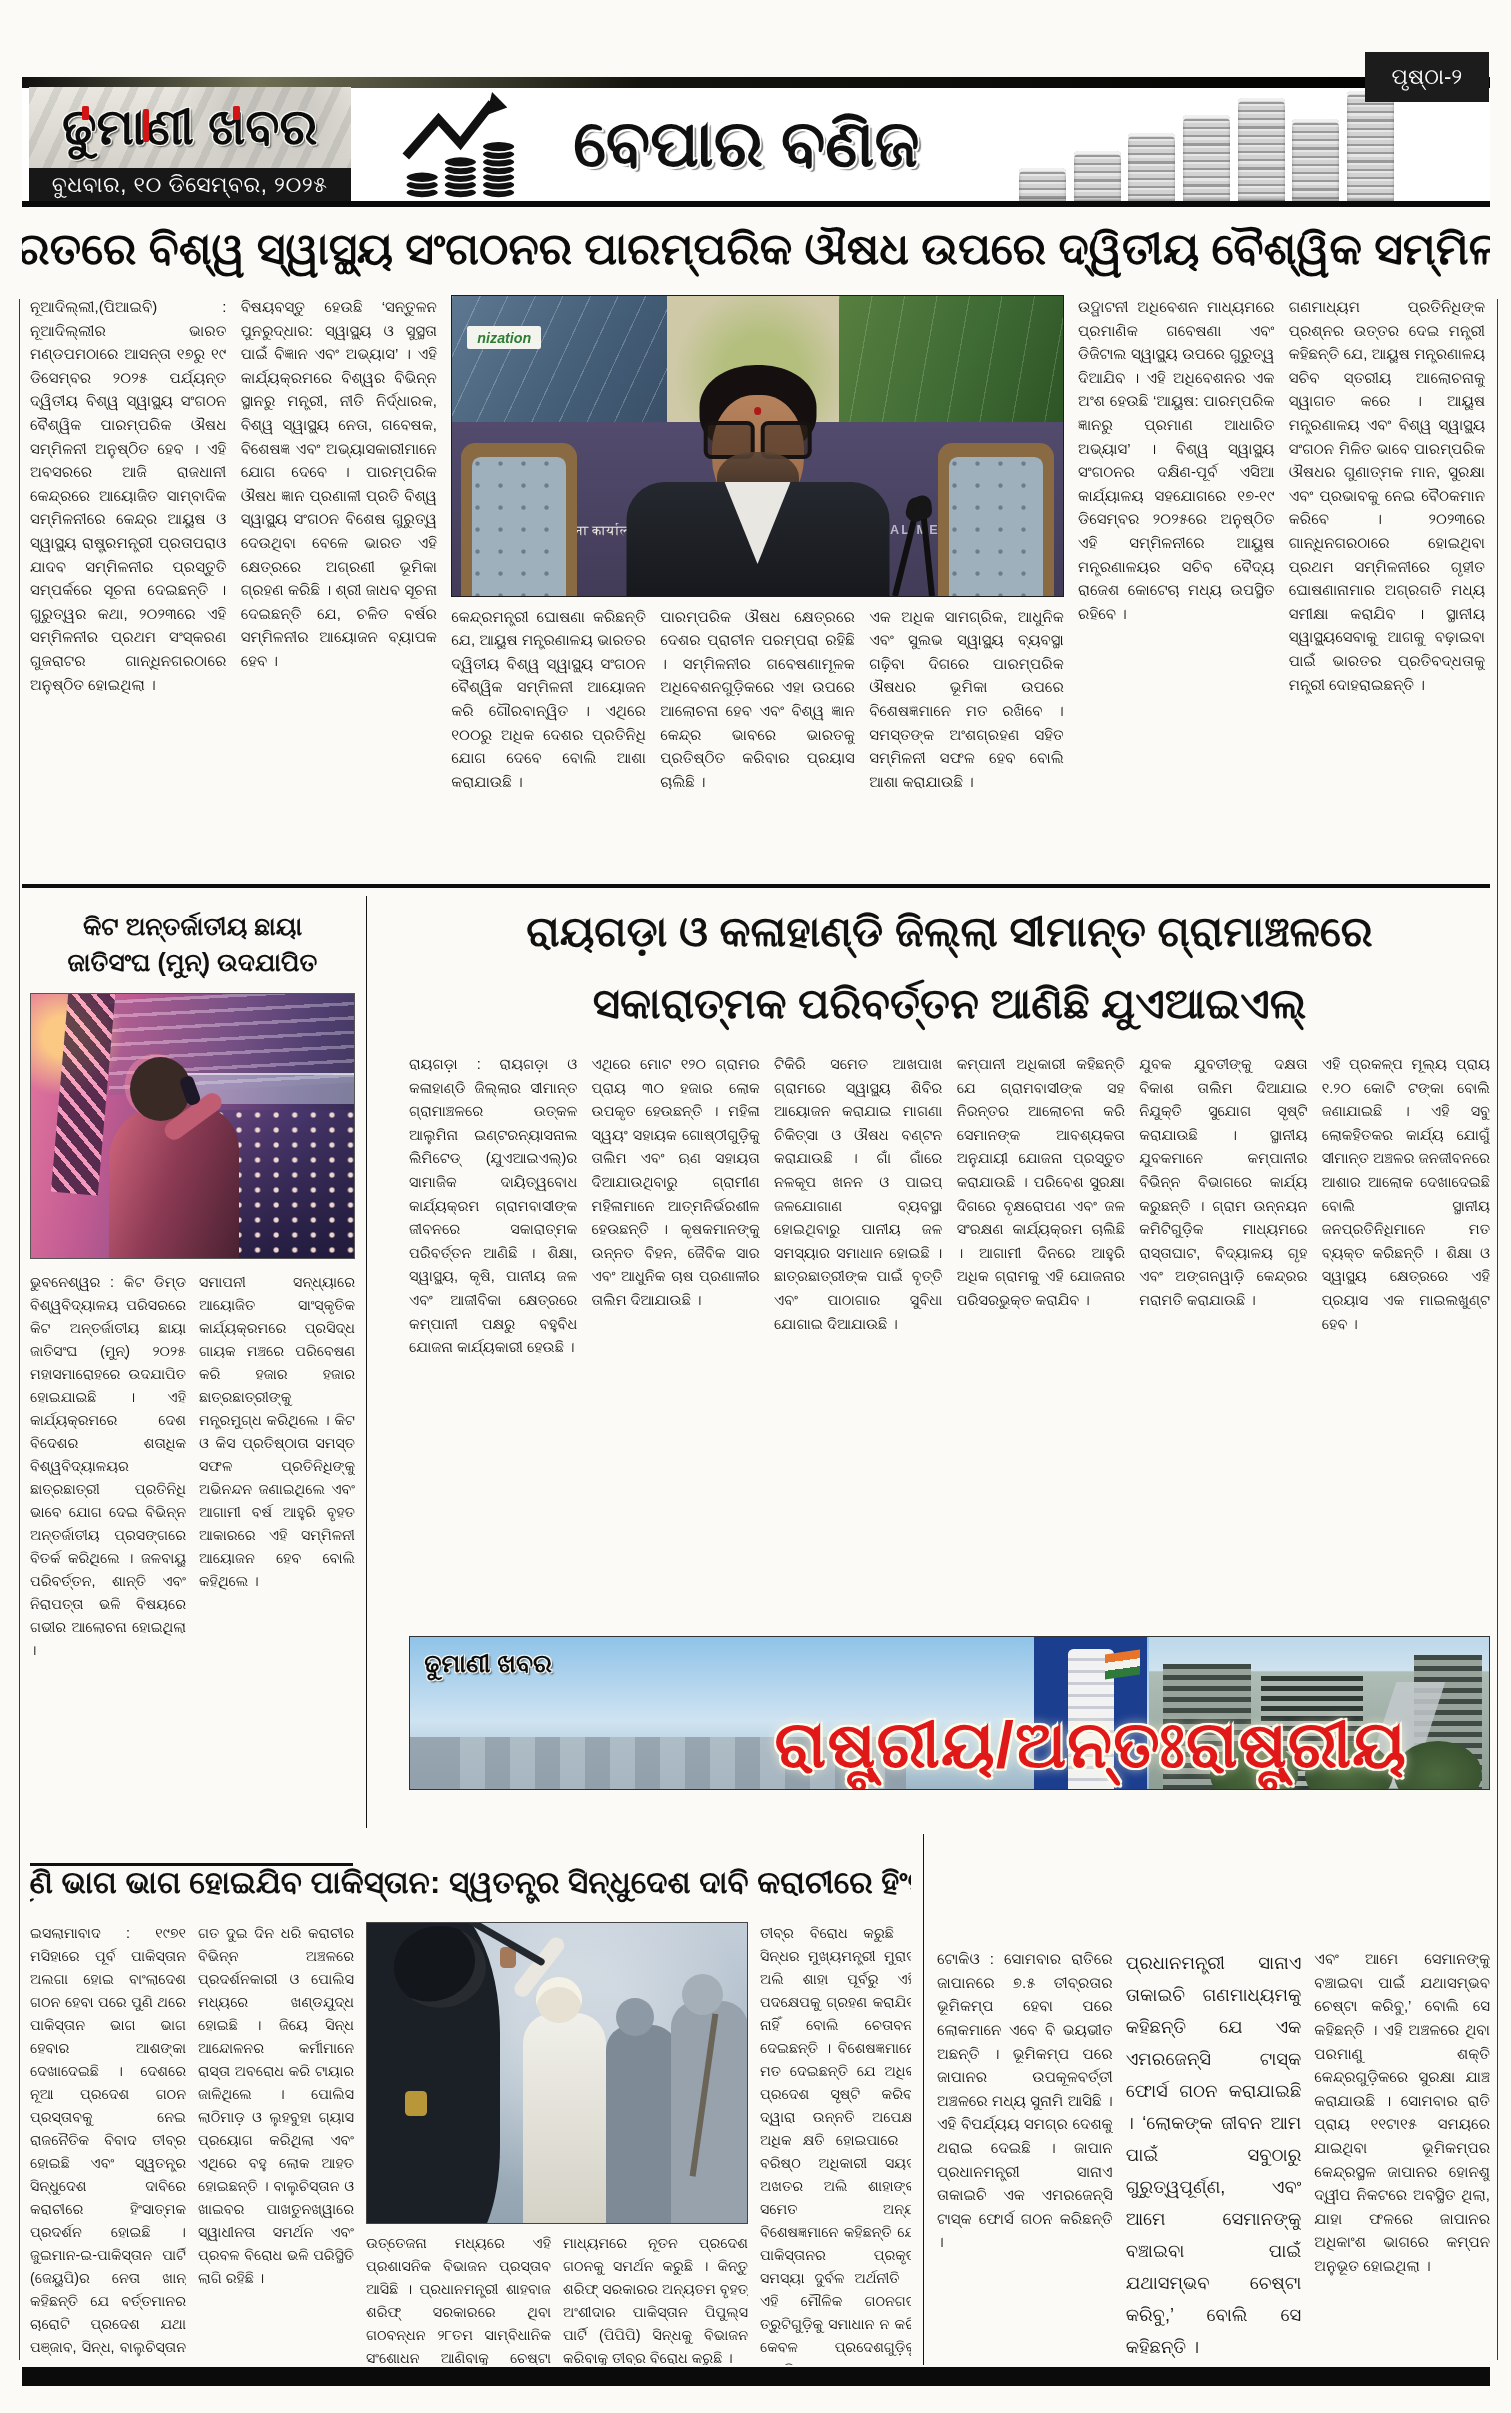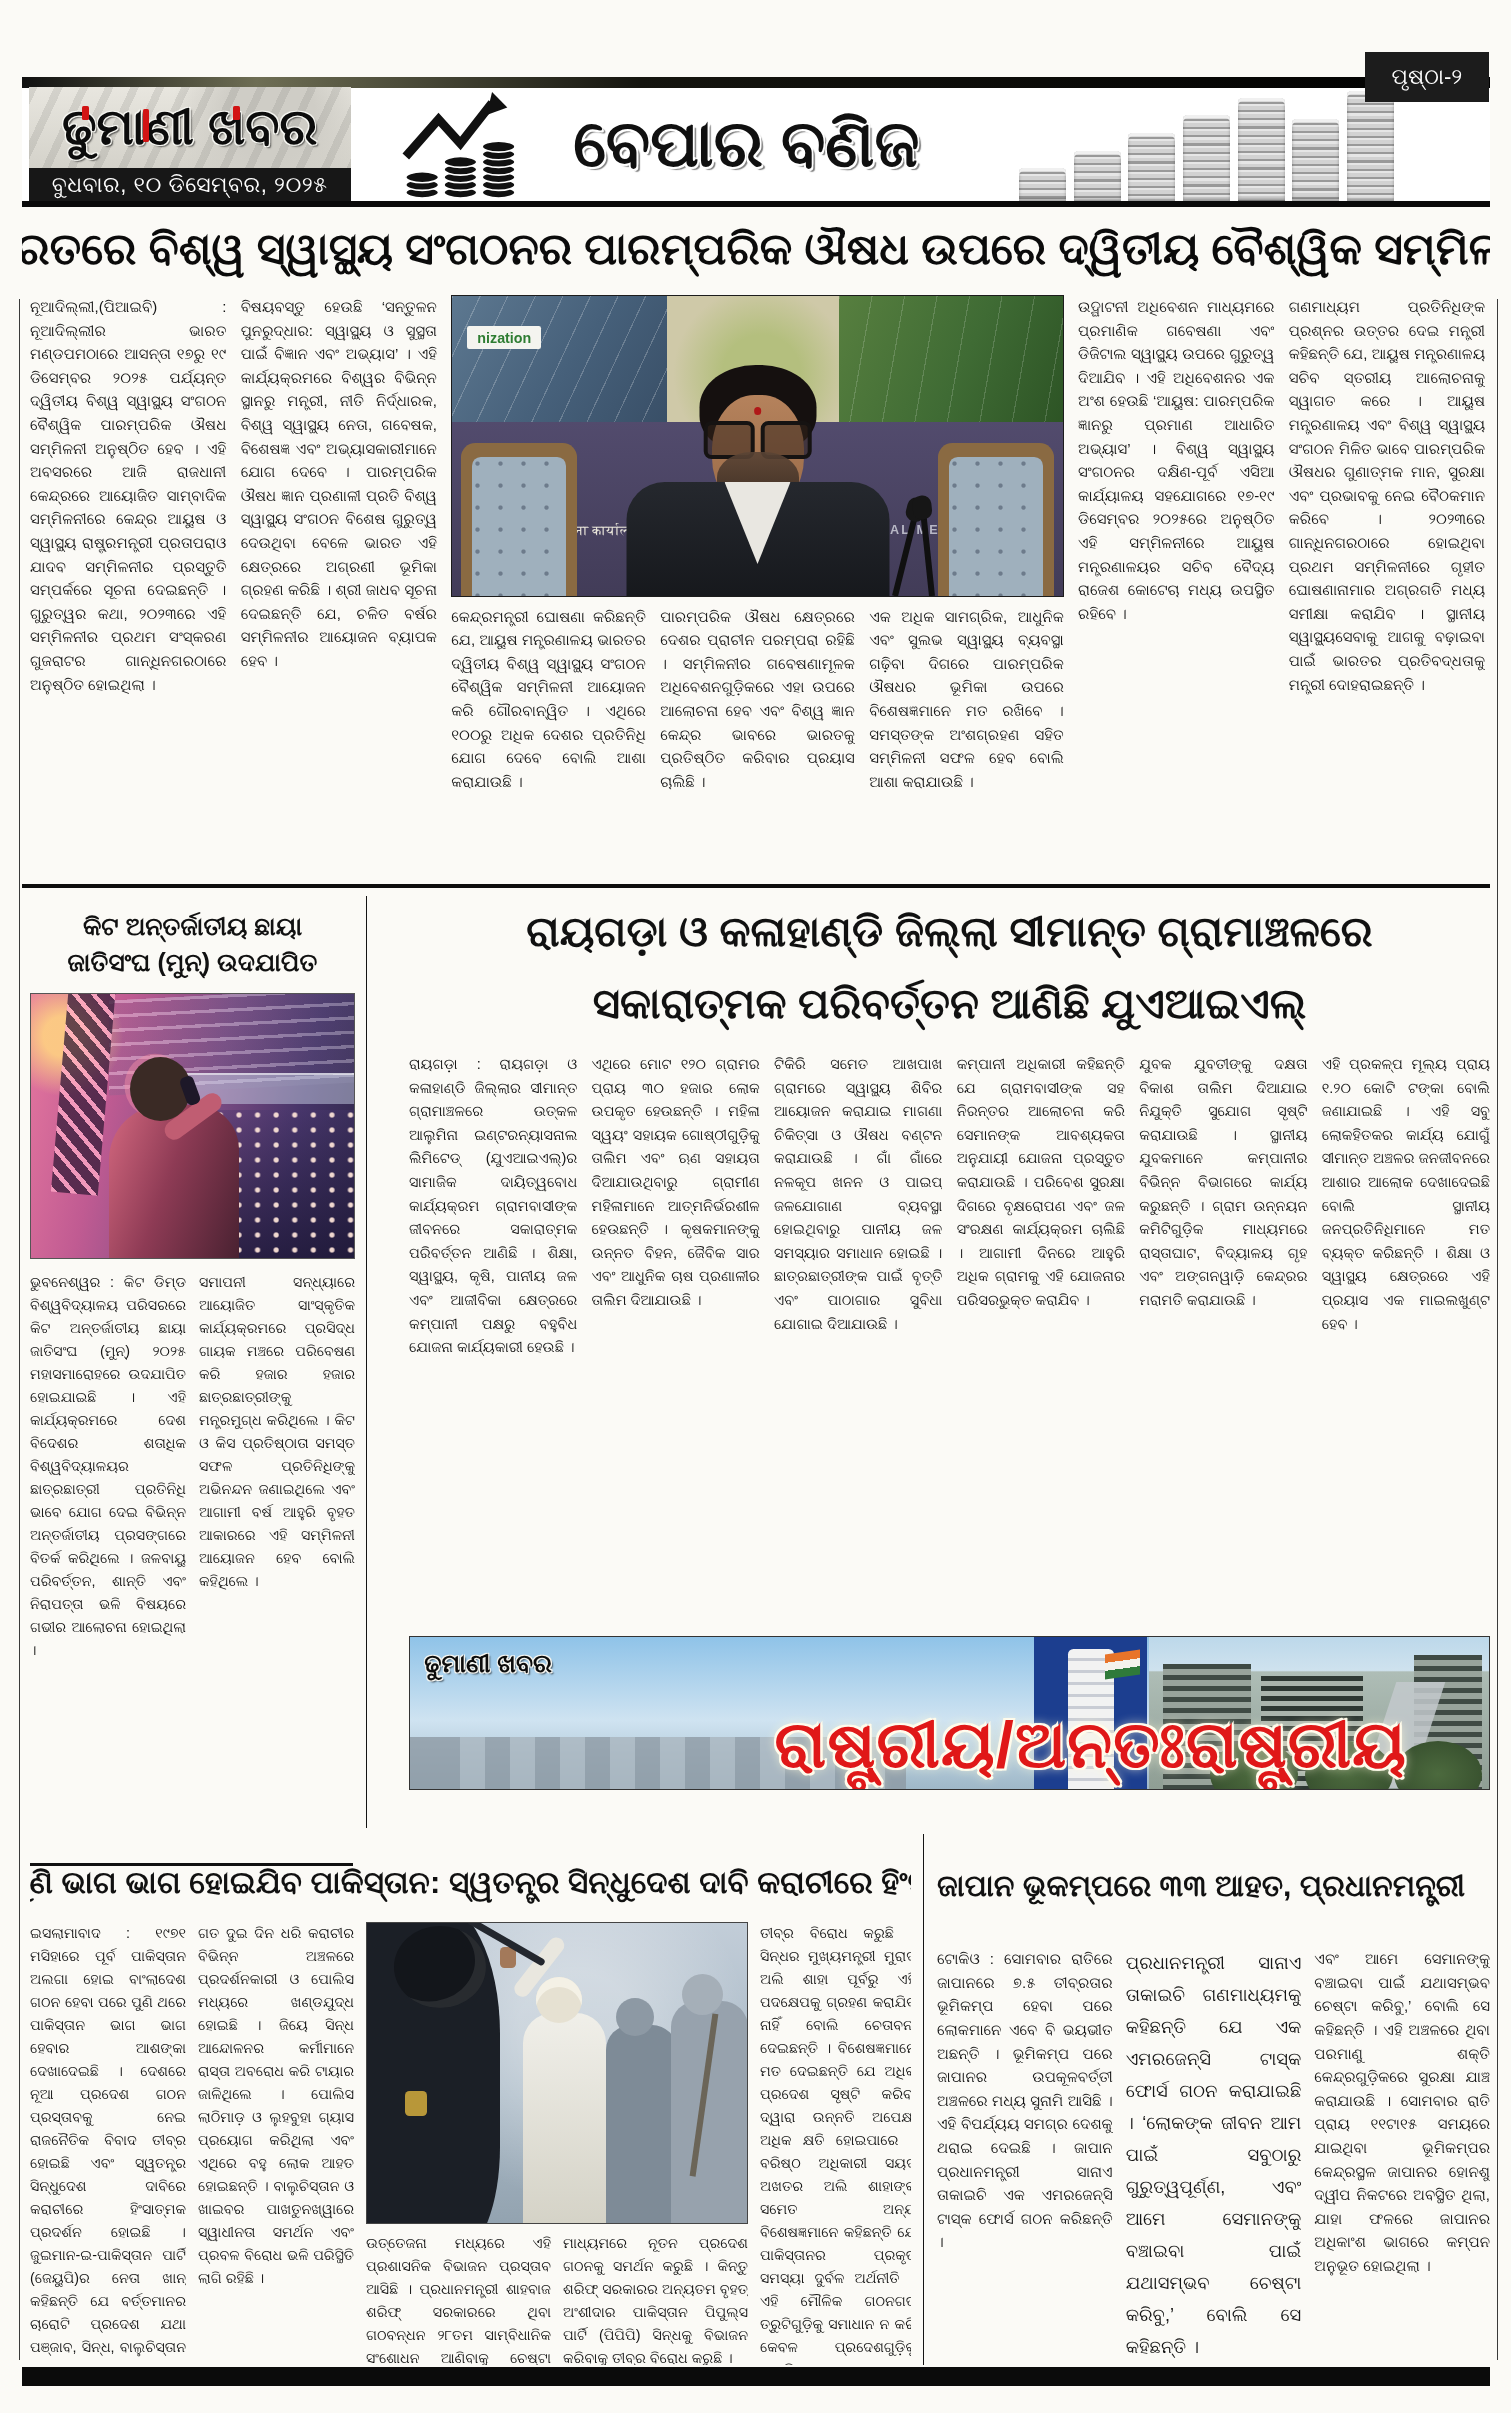--- a/index.html
+++ b/index.html
@@ -56,21 +56,21 @@
   .a1col{flex:1;}
   .a1mid{flex:3.12;display:flex;flex-direction:column;min-width:0;}
   .a1midcols{display:flex;gap:14.3px;flex:1;overflow:hidden;margin-top:7.7px;}
   .a1midcols .col{flex:1;}
 
   
   .photo1{position:relative;height:300px;border:1.6px solid #1c1c1c;background:#4b4563;overflow:hidden;flex:0 0 auto;}
   .p1-top{position:absolute;top:0;left:0;right:0;height:42%;display:flex;}
   .p1-seg1{flex:1.25;position:relative;
     background:repeating-linear-gradient(115deg,rgba(255,255,255,.22) 0 1.1px,rgba(0,0,0,0) 1.1px 25px),
-    linear-gradient(125deg,#5d7890 0%,#46607a 55%,#394f67 100%);}
+    linear-gradient(125deg,#5d7890 0%,#46607a 55%,#394f67 100%);font-style:italic;}
   .who-box{position:absolute;left:7%;top:24%;background:#f4f4ef;color:#2e7d32;font-size:14.3px;padding:3.3px 10px;border-radius:2.2px;font-weight:700;}
   .p1-seg2{flex:1;background:radial-gradient(circle at 55% 62%,#b4bf7e 0 32%,#cfc9a8 72%);}
   .p1-seg3{flex:1.3;
     background:repeating-linear-gradient(100deg,rgba(255,255,255,.16) 0 1.1px,rgba(0,0,0,0) 1.1px 32px),
     linear-gradient(115deg,#577f3f 0%,#3f6b34 55%,#2d5425 100%);}
   .p1-wall{position:absolute;top:42%;left:0;right:0;bottom:0;background:linear-gradient(#524b6d,#423c58);}
   .pib-emblem{position:absolute;left:8%;top:54%;width:28.5px;height:47px;border-radius:5.5px;opacity:.9;
     background:radial-gradient(circle at 50% 30%,#efe9d8 0 40%,#b9b196 75%);}
   .pib-text{position:absolute;left:13.5%;top:58%;color:#e9e5da;font-size:13.7px;}
   .nmc-text{position:absolute;right:4%;top:58%;color:#b8b8c6;font-size:12.6px;letter-spacing:2.2px;font-weight:700;}
@@ -396,21 +396,20 @@
           <div class="col">ଉତ୍ତେଜନା ମଧ୍ୟରେ ଏହି ପ୍ରଶାସନିକ ବିଭାଜନ ପ୍ରସ୍ତାବ ଆସିଛି । ପ୍ରଧାନମନ୍ତ୍ରୀ ଶାହବାଜ ଶରିଫ୍ ସରକାରରେ ଥିବା ଗଠବନ୍ଧନ ୨୮ତମ ସାମ୍ବିଧାନିକ ସଂଶୋଧନ ଆଣିବାକୁ ଚେଷ୍ଟା କରୁଛି ।</div>
           <div class="col">ମାଧ୍ୟମରେ ନୂତନ ପ୍ରଦେଶ ଗଠନକୁ ସମର୍ଥନ କରୁଛି । କିନ୍ତୁ ଶରିଫ୍ ସରକାରର ଅନ୍ୟତମ ବୃହତ୍ ଅଂଶୀଦାର ପାକିସ୍ତାନ ପିପୁଲ୍ସ ପାର୍ଟି (ପିପିପି) ସିନ୍ଧକୁ ବିଭାଜନ କରିବାକୁ ତୀବ୍ର ବିରୋଧ କରୁଛି ।</div>
         </div>
       </div>
       <div class="col pak-col">ତୀବ୍ର ବିରୋଧ କରୁଛି । ସିନ୍ଧର ମୁଖ୍ୟମନ୍ତ୍ରୀ ମୁରାଦ ଅଲି ଶାହା ପୂର୍ବରୁ ଏହି ପଦକ୍ଷେପକୁ ଗ୍ରହଣ କରାଯିବ ନାହିଁ ବୋଲି ଚେତାବନୀ ଦେଇଛନ୍ତି । ବିଶେଷଜ୍ଞମାନେ ମତ ଦେଇଛନ୍ତି ଯେ ଅଧିକ ପ୍ରଦେଶ ସୃଷ୍ଟି କରିବା ଦ୍ୱାରା ଉନ୍ନତି ଅପେକ୍ଷା ଅଧିକ କ୍ଷତି ହୋଇପାରେ । ବରିଷ୍ଠ ଅଧିକାରୀ ସୟଦ ଅଖତର ଅଲି ଶାହାଙ୍କ ସମେତ ଅନ୍ୟ ବିଶେଷଜ୍ଞମାନେ କହିଛନ୍ତି ଯେ ପାକିସ୍ତାନର ପ୍ରକୃତ ସମସ୍ୟା ଦୁର୍ବଳ ଅର୍ଥନୀତି । ଏହି ମୌଳିକ ଗଠନଗତ ତ୍ରୁଟିଗୁଡ଼ିକୁ ସମାଧାନ ନ କରି କେବଳ ପ୍ରଦେଶଗୁଡ଼ିକୁ ବାଣ୍ଟିବା ଦ୍ୱାରା ସମସ୍ୟା ଆହୁରି କଠିନ ହୋଇପାରେ ଏବଂ ରାଜନୈତିକ ଉତ୍ତେଜନା ବଢ଼ିପାରେ ।</div>
     </div>
   </div>
 
   <div class="jap">
     <div class="jap-head clip-center">
-      <span class="nowrap">ଜାପାନ ଭୂକମ୍ପରେ ୩୩ ଆହତ, ପ୍ରଧାନମନ୍ତ୍ରୀ</span>
     </div>
     <div class="jap-cols">
       <div class="col">ଟୋକିଓ : ସୋମବାର ରାତିରେ ଜାପାନରେ ୭.୫ ତୀବ୍ରତାର ଭୂମିକମ୍ପ ହେବା ପରେ ଲୋକମାନେ ଏବେ ବି ଭୟଭୀତ ଅଛନ୍ତି । ଭୂମିକମ୍ପ ପରେ ଜାପାନର ଉପକୂଳବର୍ତ୍ତୀ ଅଞ୍ଚଳରେ ମଧ୍ୟ ସୁନାମି ଆସିଛି । ଏହି ବିପର୍ଯ୍ୟୟ ସମଗ୍ର ଦେଶକୁ ଥରାଇ ଦେଇଛି । ଜାପାନ ପ୍ରଧାନମନ୍ତ୍ରୀ ସାନାଏ ତାକାଇଚି ଏକ ଏମରଜେନ୍ସି ଟାସ୍କ ଫୋର୍ସ ଗଠନ କରିଛନ୍ତି ।</div>
       <div class="col jap-col-mid">ପ୍ରଧାନମନ୍ତ୍ରୀ ସାନାଏ ତାକାଇଚି ଗଣମାଧ୍ୟମକୁ କହିଛନ୍ତି ଯେ ଏକ ଏମରଜେନ୍ସି ଟାସ୍କ ଫୋର୍ସ ଗଠନ କରାଯାଇଛି । ‘ଲୋକଙ୍କ ଜୀବନ ଆମ ପାଇଁ ସବୁଠାରୁ ଗୁରୁତ୍ୱପୂର୍ଣ୍ଣ, ଏବଂ ଆମେ ସେମାନଙ୍କୁ ବଞ୍ଚାଇବା ପାଇଁ ଯଥାସମ୍ଭବ ଚେଷ୍ଟା କରିବୁ,’ ବୋଲି ସେ କହିଛନ୍ତି ।</div>
       <div class="col">ଏବଂ ଆମେ ସେମାନଙ୍କୁ ବଞ୍ଚାଇବା ପାଇଁ ଯଥାସମ୍ଭବ ଚେଷ୍ଟା କରିବୁ,’ ବୋଲି ସେ କହିଛନ୍ତି । ଏହି ଅଞ୍ଚଳରେ ଥିବା ପରମାଣୁ ଶକ୍ତି କେନ୍ଦ୍ରଗୁଡ଼ିକରେ ସୁରକ୍ଷା ଯାଞ୍ଚ କରାଯାଉଛି । ସୋମବାର ରାତି ପ୍ରାୟ ୧୧ଟା୧୫ ସମୟରେ ଯାଇଥିବା ଭୂମିକମ୍ପର କେନ୍ଦ୍ରସ୍ଥଳ ଜାପାନର ହୋନଶୁ ଦ୍ୱୀପ ନିକଟରେ ଅବସ୍ଥିତ ଥିଲା, ଯାହା ଫଳରେ ଜାପାନର ଅଧିକାଂଶ ଭାଗରେ କମ୍ପନ ଅନୁଭୂତ ହୋଇଥିଲା ।</div>
     </div>
   </div>
 </div>
 
 <div class="bottombar"></div>

